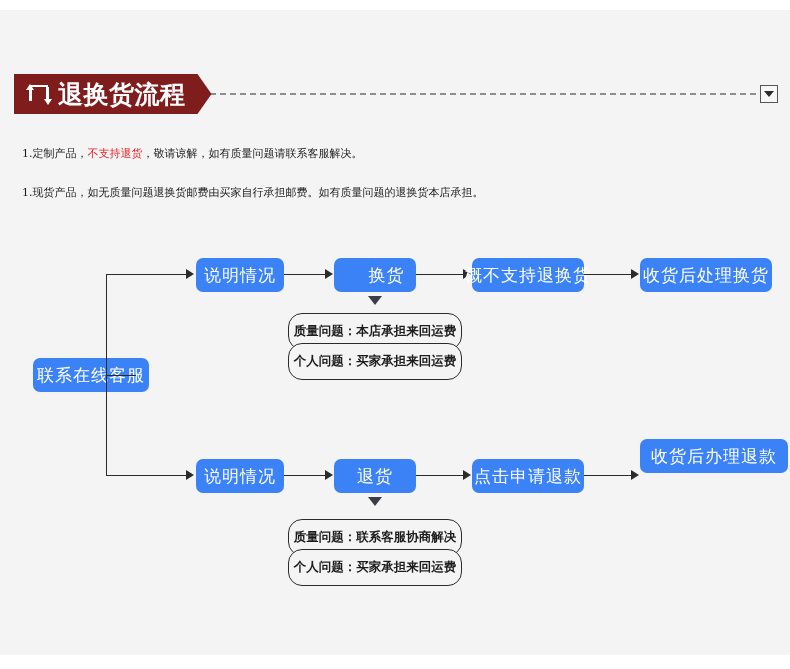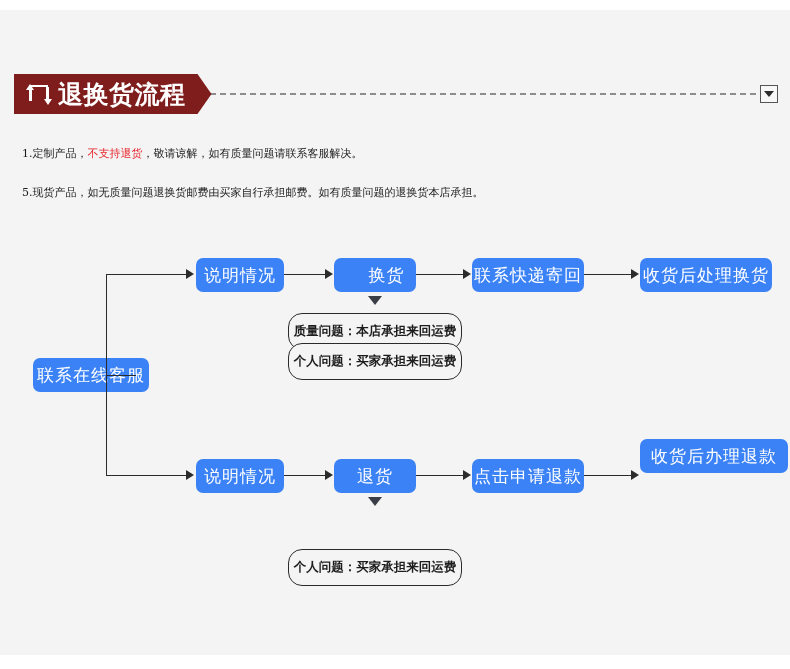--- a/index.html
+++ b/index.html
@@ -242,21 +242,21 @@
       <span class="banner-title">退换货流程</span>
     </div>
 
     <div class="collapse-box">
       <span class="chev"></span>
     </div>
   </div>
 
   <div class="note" id="note-1"><span>1.定制产品，</span><span class="hl">不支持退货</span><span>，敬请谅解，如有质量问题请联系客服解决。</span></div>
 
-  <div class="note" id="note-2">5.现货产品，如无质量问题退换货邮费由买家自行承担邮费。如有质量问题的退换货本店承担。</div>
+  <div class="note" id="note-2">1.现货产品，如无质量问题退换货邮费由买家自行承担邮费。如有质量问题的退换货本店承担。</div>
 
   <div id="flow">
 
     <div class="node" style="left:33px; top:358px; width:116px;">联系在线客服</div>
 
     <div class="vline" style="left:106px; top:274px; height:201px;"></div>
     <div class="hline" style="left:106px; top:375px; width:30px;"></div>
 
     <div class="hline" style="left:106px; top:274px; width:82px;"></div>
     <div class="arrow-r" style="left:186px; top:269px;"></div>
@@ -264,21 +264,21 @@
     <div class="node" style="left:196px; top:258px; width:88px;">说明情况</div>
 
     <div class="hline" style="left:284px; top:274px; width:44px;"></div>
     <div class="arrow-r" style="left:325px; top:269px;"></div>
 
     <div class="node" style="left:334px; top:258px; width:82px;padding-left:23px;">换货</div>
 
     <div class="hline" style="left:416px; top:274px; width:50px;"></div>
     <div class="arrow-r" style="left:463px; top:269px;"></div>
 
-    <div class="node" style="left:472px; top:258px; width:112px;">联系快递寄回</div>
+    <div class="node" style="left:472px; top:258px; width:112px;">概不支持退换货</div>
 
     <div class="hline" style="left:584px; top:274px; width:50px;"></div>
     <div class="arrow-r" style="left:631px; top:269px;"></div>
 
     <div class="node" style="left:640px; top:258px; width:132px;">收货后处理换货</div>
 
     <div class="arrow-d" style="left:368px; top:296px;"></div>
 
     <div class="pill" style="left:288px; top:313px; width:174px;">质量问题：本店承担来回运费</div>
     <div class="pill" style="left:288px; top:343px; width:174px;">个人问题：买家承担来回运费</div>
@@ -298,16 +298,17 @@
 
     <div class="node" style="left:472px; top:459px; width:112px;">点击申请退款</div>
 
     <div class="hline" style="left:584px; top:475px; width:50px;"></div>
     <div class="arrow-r" style="left:631px; top:470px;"></div>
 
     <div class="node" style="left:640px; top:439px; width:148px;">收货后办理退款</div>
 
     <div class="arrow-d" style="left:368px; top:497px;"></div>
 
+    <div class="pill" style="left:288px; top:519px; width:174px;">质量问题：联系客服协商解决</div>
     <div class="pill" style="left:288px; top:549px; width:174px;">个人问题：买家承担来回运费</div>
 
   </div>
 </div>
 
 </body></html>

